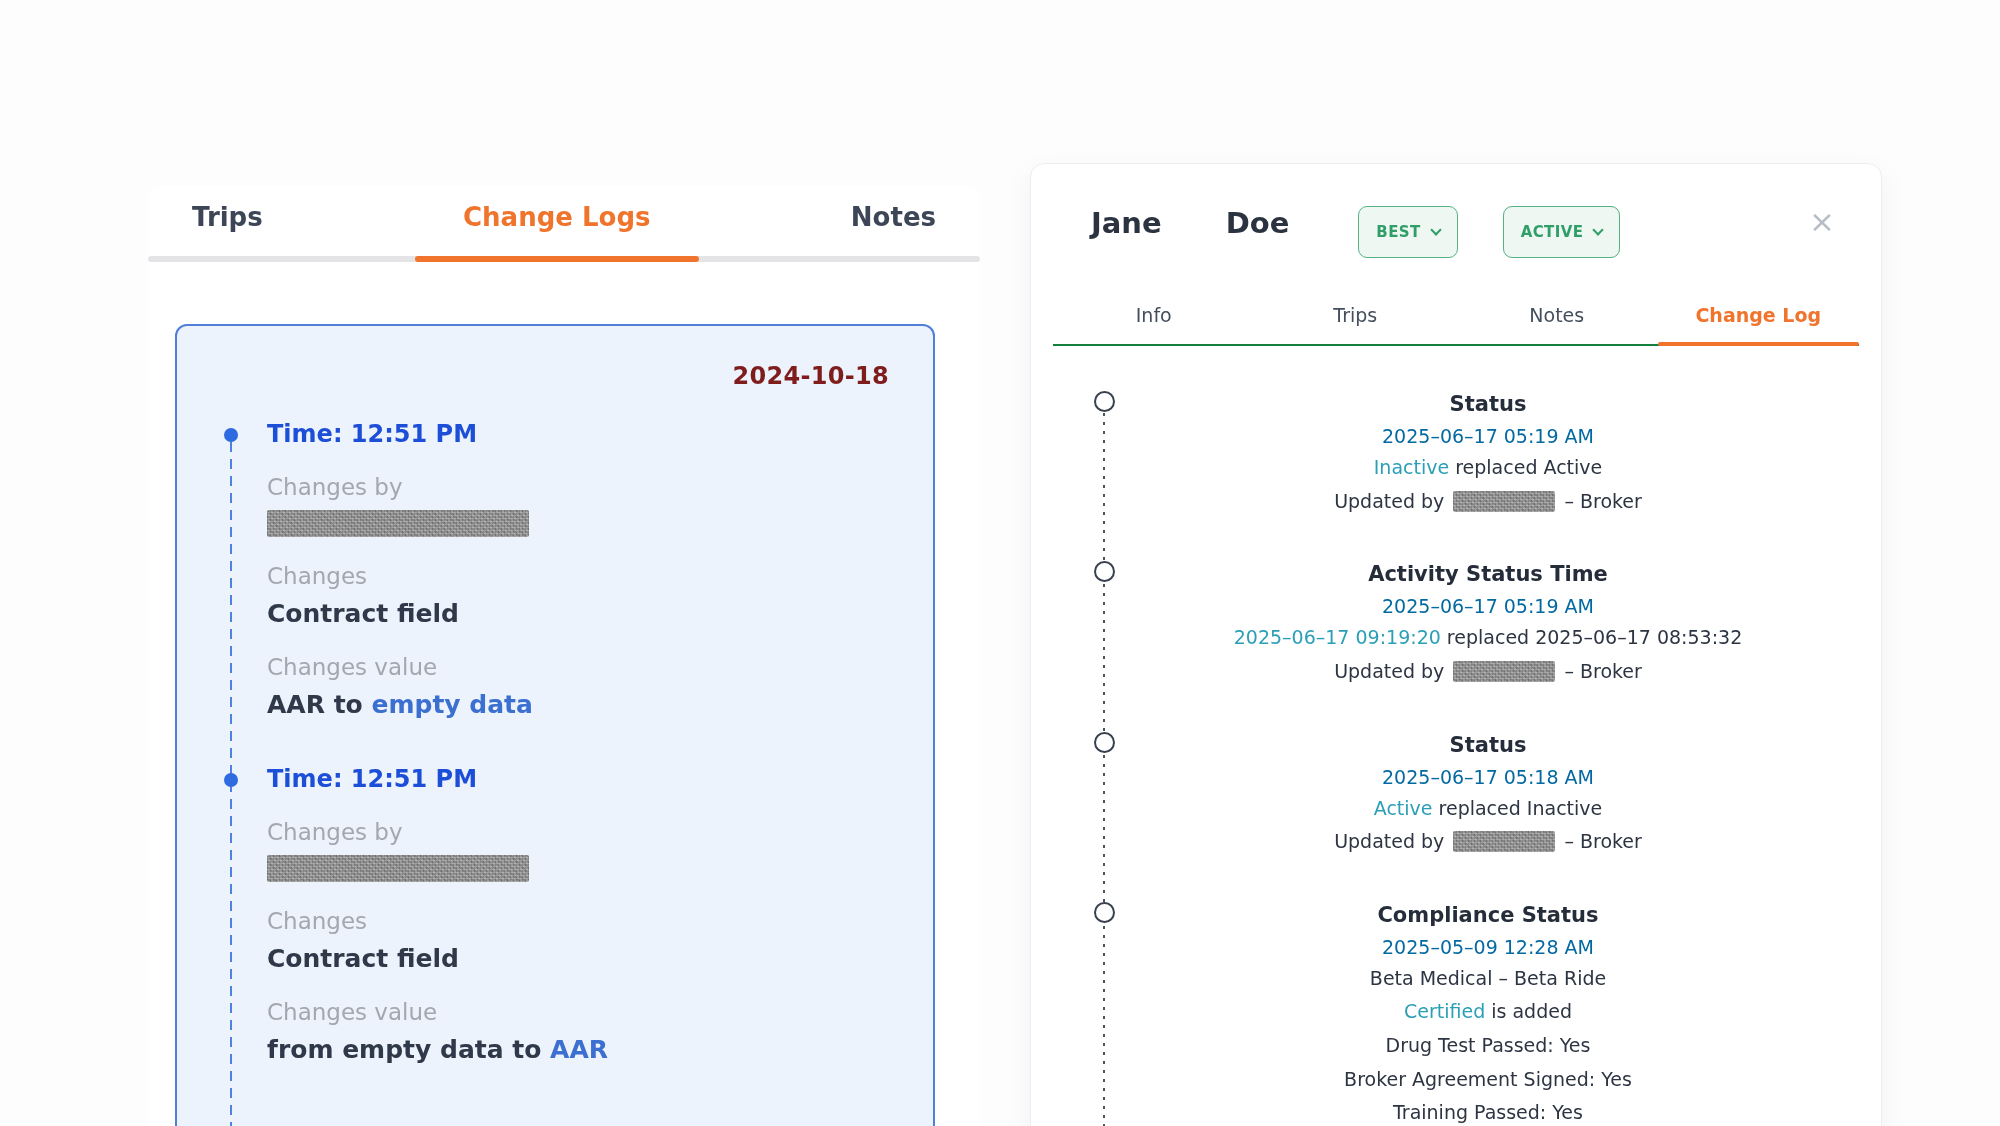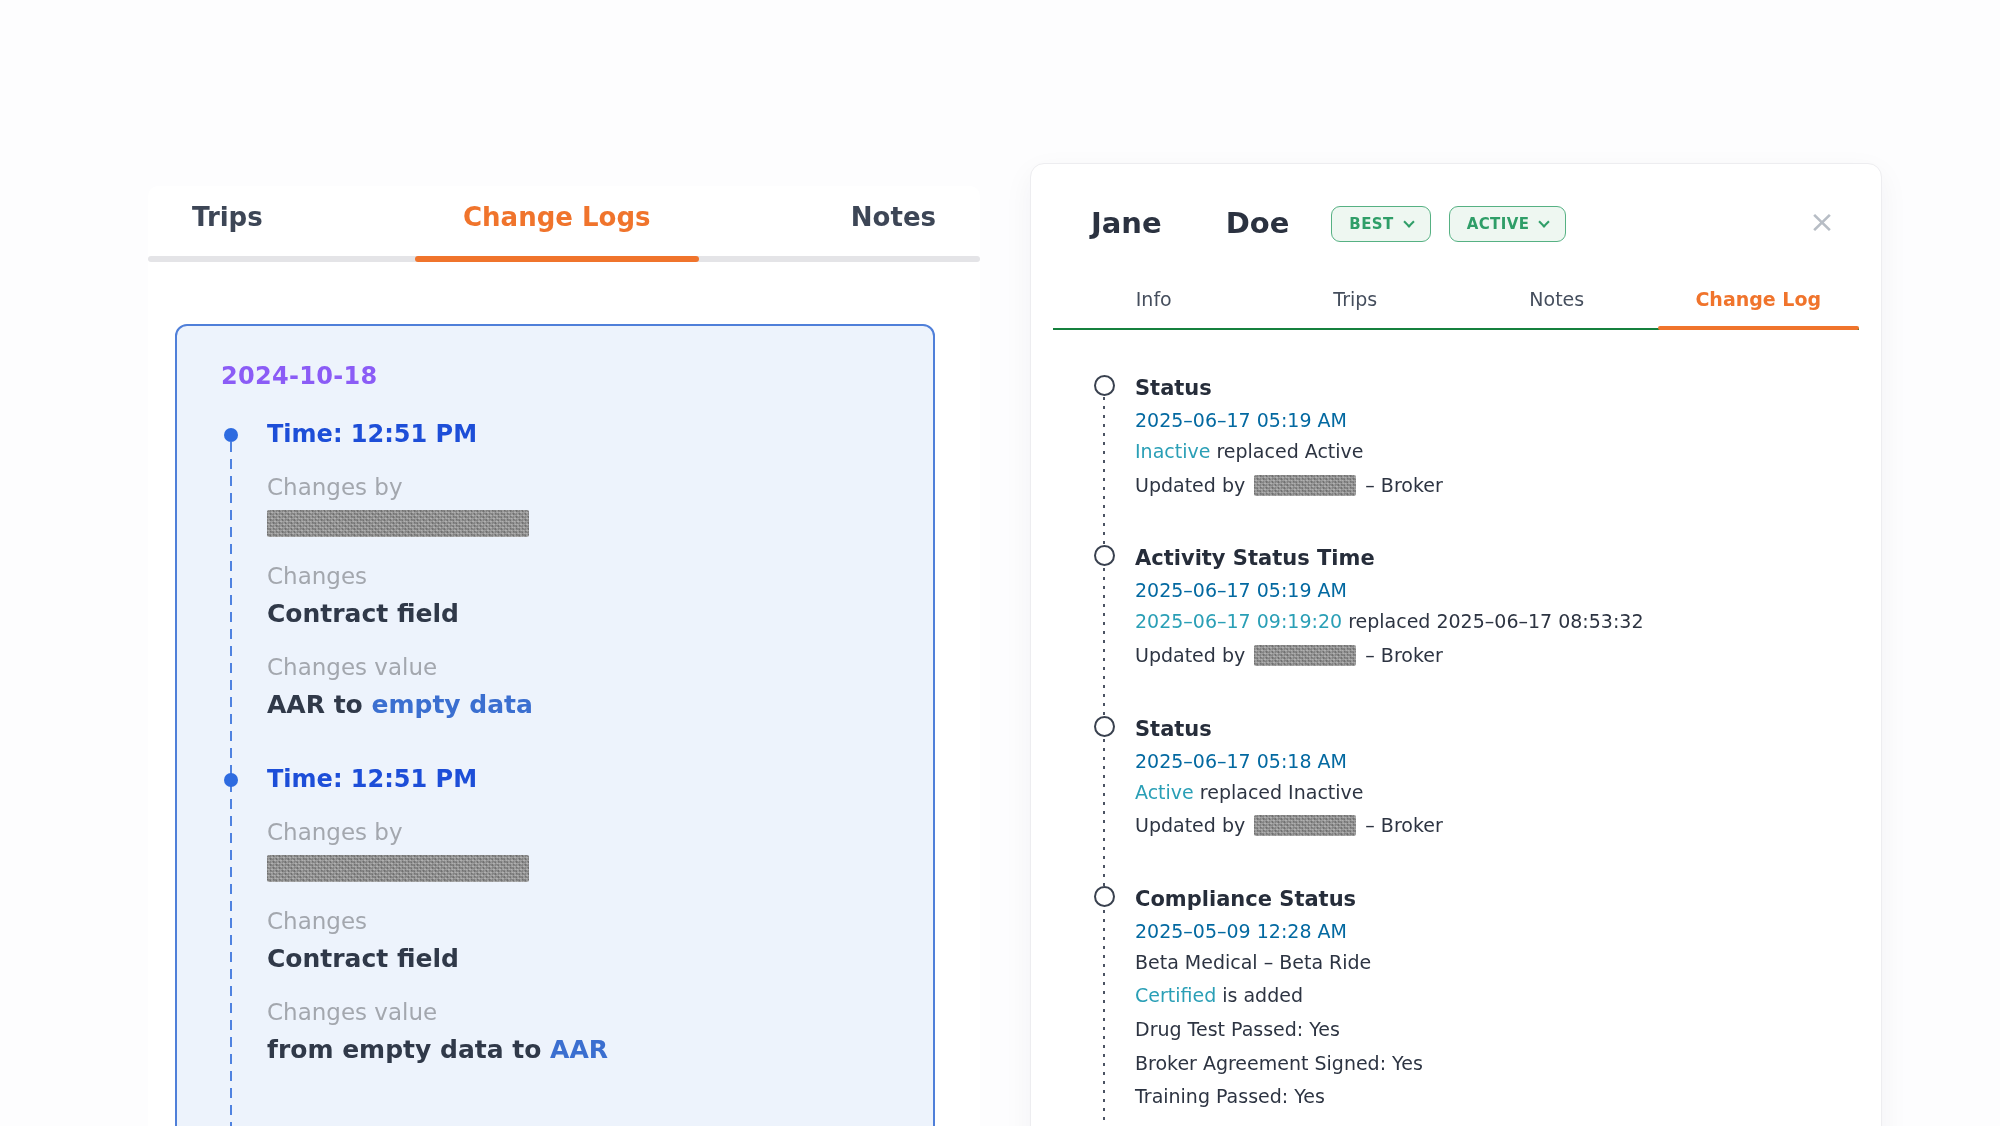--- a/index.html
+++ b/index.html
@@ -9,21 +9,21 @@
   
   .left-panel { position:absolute; left:148px; top:186px; width:832px; background:#ffffff; border-radius:10px; }
   .left-tabbar { display:flex; justify-content:space-between; align-items:center; padding:0 30px; }
   .left-tab { position:relative; padding:16px 14px 24px; font-size:26px; font-weight:600; color:#3d4656; cursor:pointer; white-space:nowrap; }
   .left-tab.active { color:#f0742c; font-weight:700; }
   .left-tab.active::after { content:''; position:absolute; left:-34px; right:-34px; bottom:-6px; height:6px; border-radius:4px; background:#f0742c; z-index:1; }
   .left-track { height:6px; border-radius:4px; background:#e4e4e7; }
 
   .log-card { margin:62px 0 0 27px; width:760px; height:880px; border:2px solid #4f7fd9; border-radius:12px;
               background:#edf3fc; padding:36px 44px 40px 44px; overflow:hidden; }
-  .log-date { font-size:24px; font-weight:700; color:#8b5cf6; letter-spacing:.3px; }
+  .log-date { font-size:24px; font-weight:700; color:#7f1d1d; letter-spacing:.3px;text-align:right; }
   .log-entries { position:relative; margin-top:30px; }
   .log-entries::before { content:''; position:absolute; left:9px; top:22px; bottom:-80px; width:2px;
               background:repeating-linear-gradient(180deg,#4f82e0 0 10px, rgba(0,0,0,0) 10px 17px); }
   .log-entry { position:relative; padding-left:46px; }
   .log-entry + .log-entry { margin-top:46px; }
   .dot { position:absolute; left:3px; top:8px; width:14px; height:14px; border-radius:50%; background:#2e6be0; }
   .time { font-size:24px; font-weight:600; color:#1d4ed8; }
   .lbl { margin-top:26px; font-size:23px; font-weight:500; color:#a3a7ae; }
   .val { margin-top:10px; font-size:25px; font-weight:700; color:#303949; }
   .hl  { color:#3b6fd0; }
@@ -37,33 +37,33 @@
       repeating-linear-gradient(45deg, rgba(255,255,255,.10) 0 2px, rgba(0,0,0,.08) 2px 4px);
   }
 
   
   .right-card { position:absolute; left:1030px; top:163px; width:852px; height:1000px; background:#fff;
                 border:1px solid #ededf0; border-radius:14px; box-shadow:0 10px 30px rgba(30,40,60,.05); overflow:hidden; }
   .rc-header { display:flex; align-items:flex-start; padding:42px 46px 0 60px; }
   .name-first, .name-last { font-size:29px; font-weight:700; color:#2b3240; }
   .name-last { margin-left:64px; }
   .badges { display:flex; gap:18px; margin-left:42px; }
-  .badge { display:flex; align-items:center; gap:11px; padding:8px 17px; border:1.5px solid #56b183;
+  .badge { display:flex; align-items:center; gap:11px; padding:16px 17px; border:1.5px solid #56b183;
            background:#eef7f1; border-radius:9px; font-size:15px; font-weight:700; color:#2f9e68;
-           letter-spacing:.4px; cursor:pointer; }
+           letter-spacing:.4px; cursor:pointer;margin-left:27px; }
   .chev { width:8px; height:8px; border-right:2px solid #2f9e68; border-bottom:2px solid #2f9e68;
           transform:rotate(45deg); margin-top:-5px; }
   .close-btn { margin-left:auto; font-size:31px; color:#b7bdc5; cursor:pointer; line-height:1; font-weight:400; }
 
   .rc-tabs { display:flex; margin:32px 22px 0 22px; border-bottom:2px solid #15803d; }
   .rc-tab { flex:1; text-align:center; padding:14px 0 18px; font-size:19px; font-weight:500; color:#454e5d; cursor:pointer; position:relative; }
   .rc-tab.active { color:#f0742c; font-weight:700; }
   .rc-tab.active::after { content:''; position:absolute; left:0; right:0; bottom:-2px; height:4px; background:#f0742c; border-radius:2px; }
 
-  .tl { position:relative; margin:46px 40px 0 62px; }
+  .tl { position:relative; margin:46px 40px 0 62px;text-align:center; }
   .tl::before { content:''; position:absolute; left:10px; top:12px; height:1200px; width:2px;
                 background:repeating-linear-gradient(180deg,#4b5363 0 3px, rgba(0,0,0,0) 3px 9px); }
   .tl-entry { position:relative; padding-left:42px; margin-bottom:48px; }
   .tl-circle { position:absolute; left:1px; top:-1px; width:21px; height:21px; border:2.5px solid #39414f;
                border-radius:50%; background:#fff; }
   .tl-title { font-size:21px; font-weight:700; color:#262d3a; }
   .tl-time  { font-size:19px; color:#0369a1; margin-top:9px; }
   .tl-line  { font-size:19px; color:#2d3442; margin-top:8px; line-height:1.35; }
   .teal { color:#2a9fb6; }
   .redact-inline { display:inline-block; height:21px; vertical-align:-4px; margin:0 3px; }

